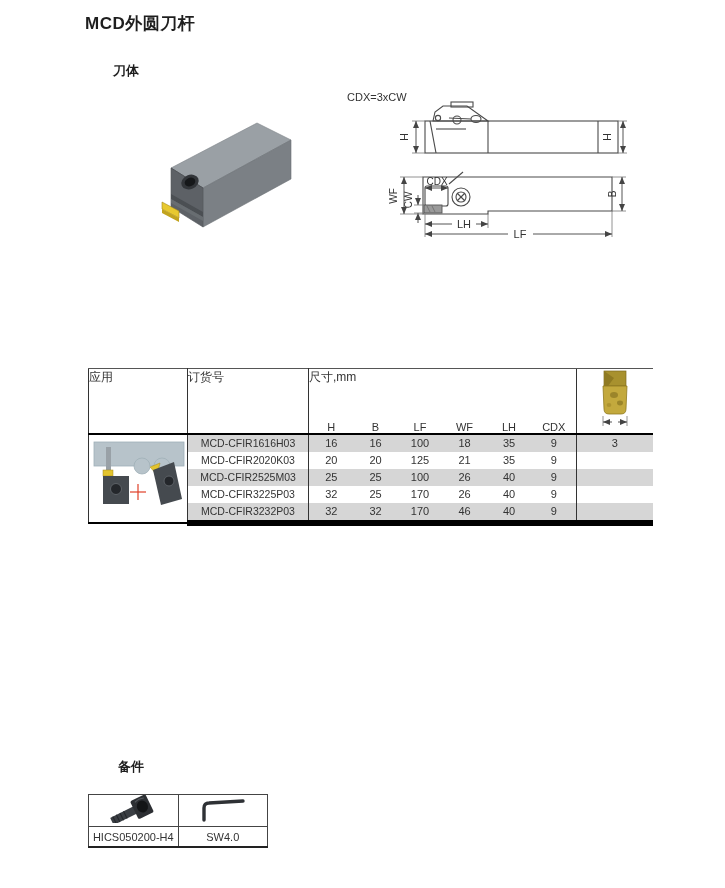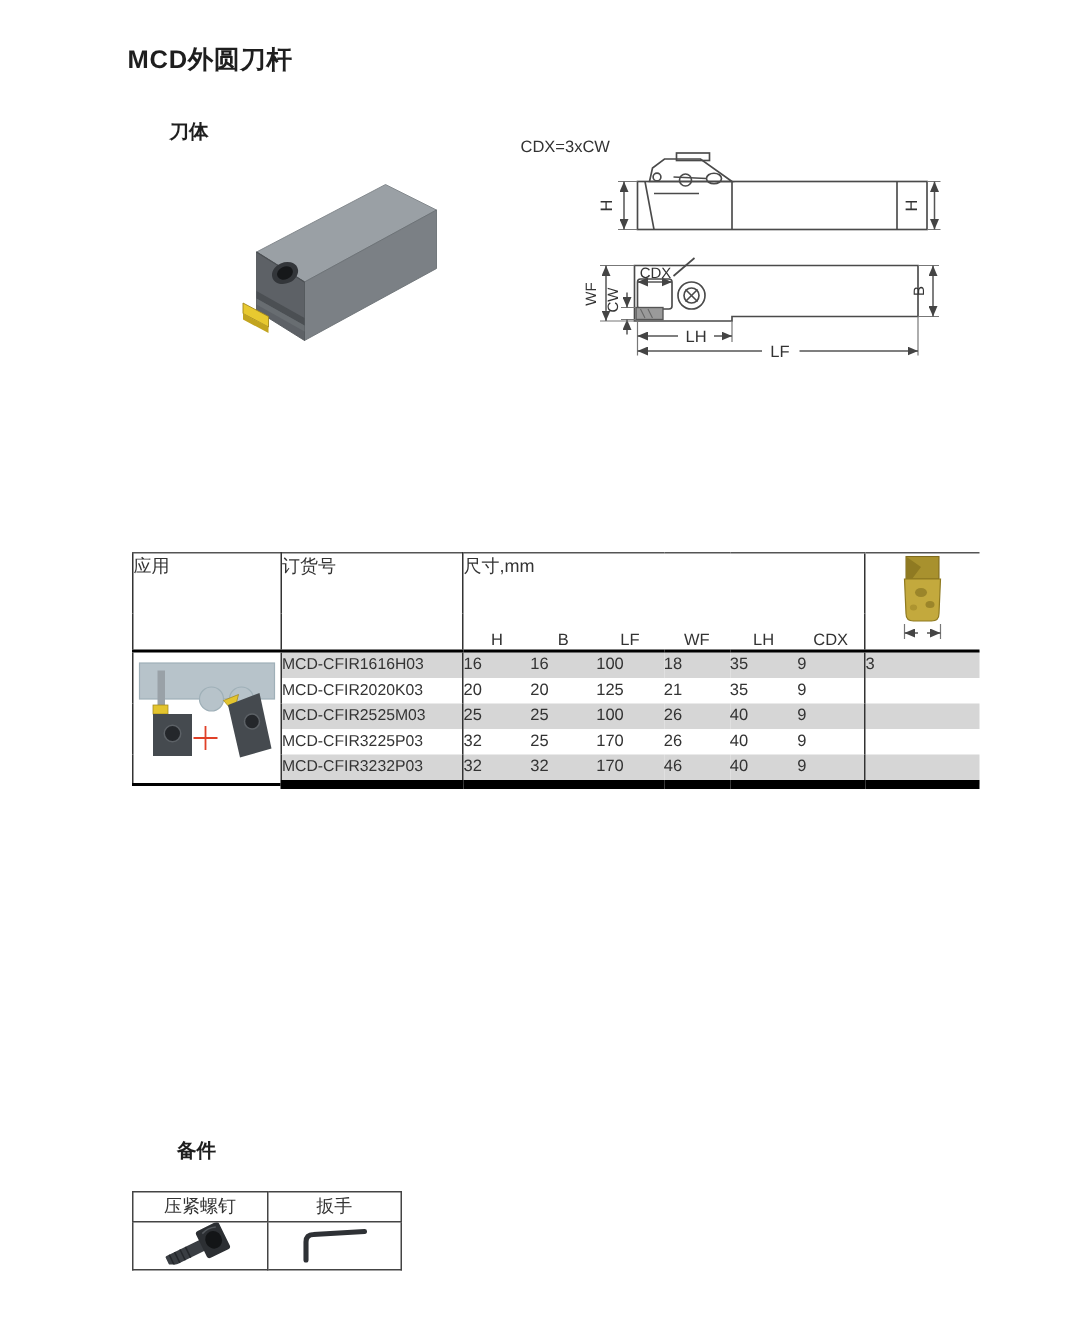--- a/index.html
+++ b/index.html
@@ -2,38 +2,38 @@
 <html><head>
 <meta charset="utf-8">
 <style>
   html,body{margin:0;padding:0;}
   body{
     width:725px;height:888px;position:relative;background:#ffffff;
     font-family:"Liberation Sans","DejaVu Sans",sans-serif;color:#222;
     overflow:hidden;
   }
   .abs{position:absolute;}
-  .page-title{left:85px;top:12px;font-size:17px;font-weight:bold;letter-spacing:.5px;color:#1e1e1e;margin-top:16px;}
+  .page-title{left:85px;top:12px;font-size:17px;font-weight:bold;letter-spacing:.5px;color:#1e1e1e;}
   .sec-label{font-size:13px;font-weight:bold;color:#1e1e1e;}
-  .body-label{left:113px;top:79px;}
+  .body-label{left:113px;top:62px;}
   .spares-label{left:118px;top:758px;}
 
   
   table.main{
     position:absolute;left:88px;top:368px;width:564px;
     border-collapse:collapse;table-layout:fixed;font-size:11px;color:#333;
   }
   table.main th,table.main td{padding:0;font-weight:normal;}
   table.main thead tr.r1 th{border-top:1px solid #555;}
   .bl{border-left:1px solid #333;}
   .br{border-right:1px solid #333;}
   .hb{border-bottom:2px solid #000;}
   th.hdr-txt{font-size:12px;color:#333;text-align:left;vertical-align:top;padding:7px 0 0 8px;}
   th.sub{vertical-align:bottom;padding-bottom:5px;text-align:center;font-size:11px;}
-  table.main tbody td{height:17px;text-align:left;margin-top:15px;}
+  table.main tbody td{height:17px;text-align:center;margin-top:15px;}
   table.main tbody tr:nth-child(odd) td{background:#d6d6d6;}
   table.main tbody tr:last-child td{border-bottom:6px solid #000000;}
   td.app-cell{background:#ffffff !important;border-bottom:2px solid #000;text-align:center;vertical-align:middle;}
   td.order{font-size:10.5px;}
   th.insert-cell{vertical-align:top;text-align:center;padding-top:3px;}
 
   
   table.spares{
     position:absolute;left:88px;top:794px;width:180px;
     border-collapse:collapse;table-layout:fixed;font-size:12px;color:#333;
@@ -254,24 +254,20 @@
       <td>9</td>
       <td class="bl"></td>
     </tr>
   </tbody>
 </table>
 
 <div class="abs sec-label spares-label">备件</div>
 
 <table class="spares">
   <tbody>
-      <tr class="hrow">
-    <th>压紧螺钉</th>
-    <th>扳手</th>
-  </tr>
   <tr class="imgrow">
     <td>
       <svg width="64" height="28" viewBox="0 0 64 28">
         <g transform="rotate(-26 32 15)">
           <rect x="8" y="12" width="26" height="8" rx="1" fill="#3a3e43"></rect>
           <line x1="11" y1="12" x2="11" y2="20" stroke="#24272b" stroke-width="1"></line>
           <line x1="15" y1="12" x2="15" y2="20" stroke="#24272b" stroke-width="1"></line>
           <line x1="19" y1="12" x2="19" y2="20" stroke="#24272b" stroke-width="1"></line>
           <line x1="23" y1="12" x2="23" y2="20" stroke="#24272b" stroke-width="1"></line>
           <rect x="33" y="6" width="17" height="20" rx="2" fill="#2c2f33"></rect>
@@ -279,14 +275,18 @@
           <path d="M37,9 Q42,7 47,9" stroke="#55595e" stroke-width="1" fill="none"></path>
         </g>
       </svg>
     </td>
     <td>
       <svg width="64" height="28" viewBox="0 0 64 28">
         <path d="M13,25 L13,13 Q13,8 18,8 L52,6" stroke="#2e3135" stroke-width="3.4" fill="none" stroke-linecap="round"></path>
       </svg>
     </td>
   </tr>
+  <tr class="lrow">
+    <td>HICS050200-H4</td>
+    <td>SW4.0</td>
+  </tr>
 </tbody>
   </table>
 
 </body></html>

